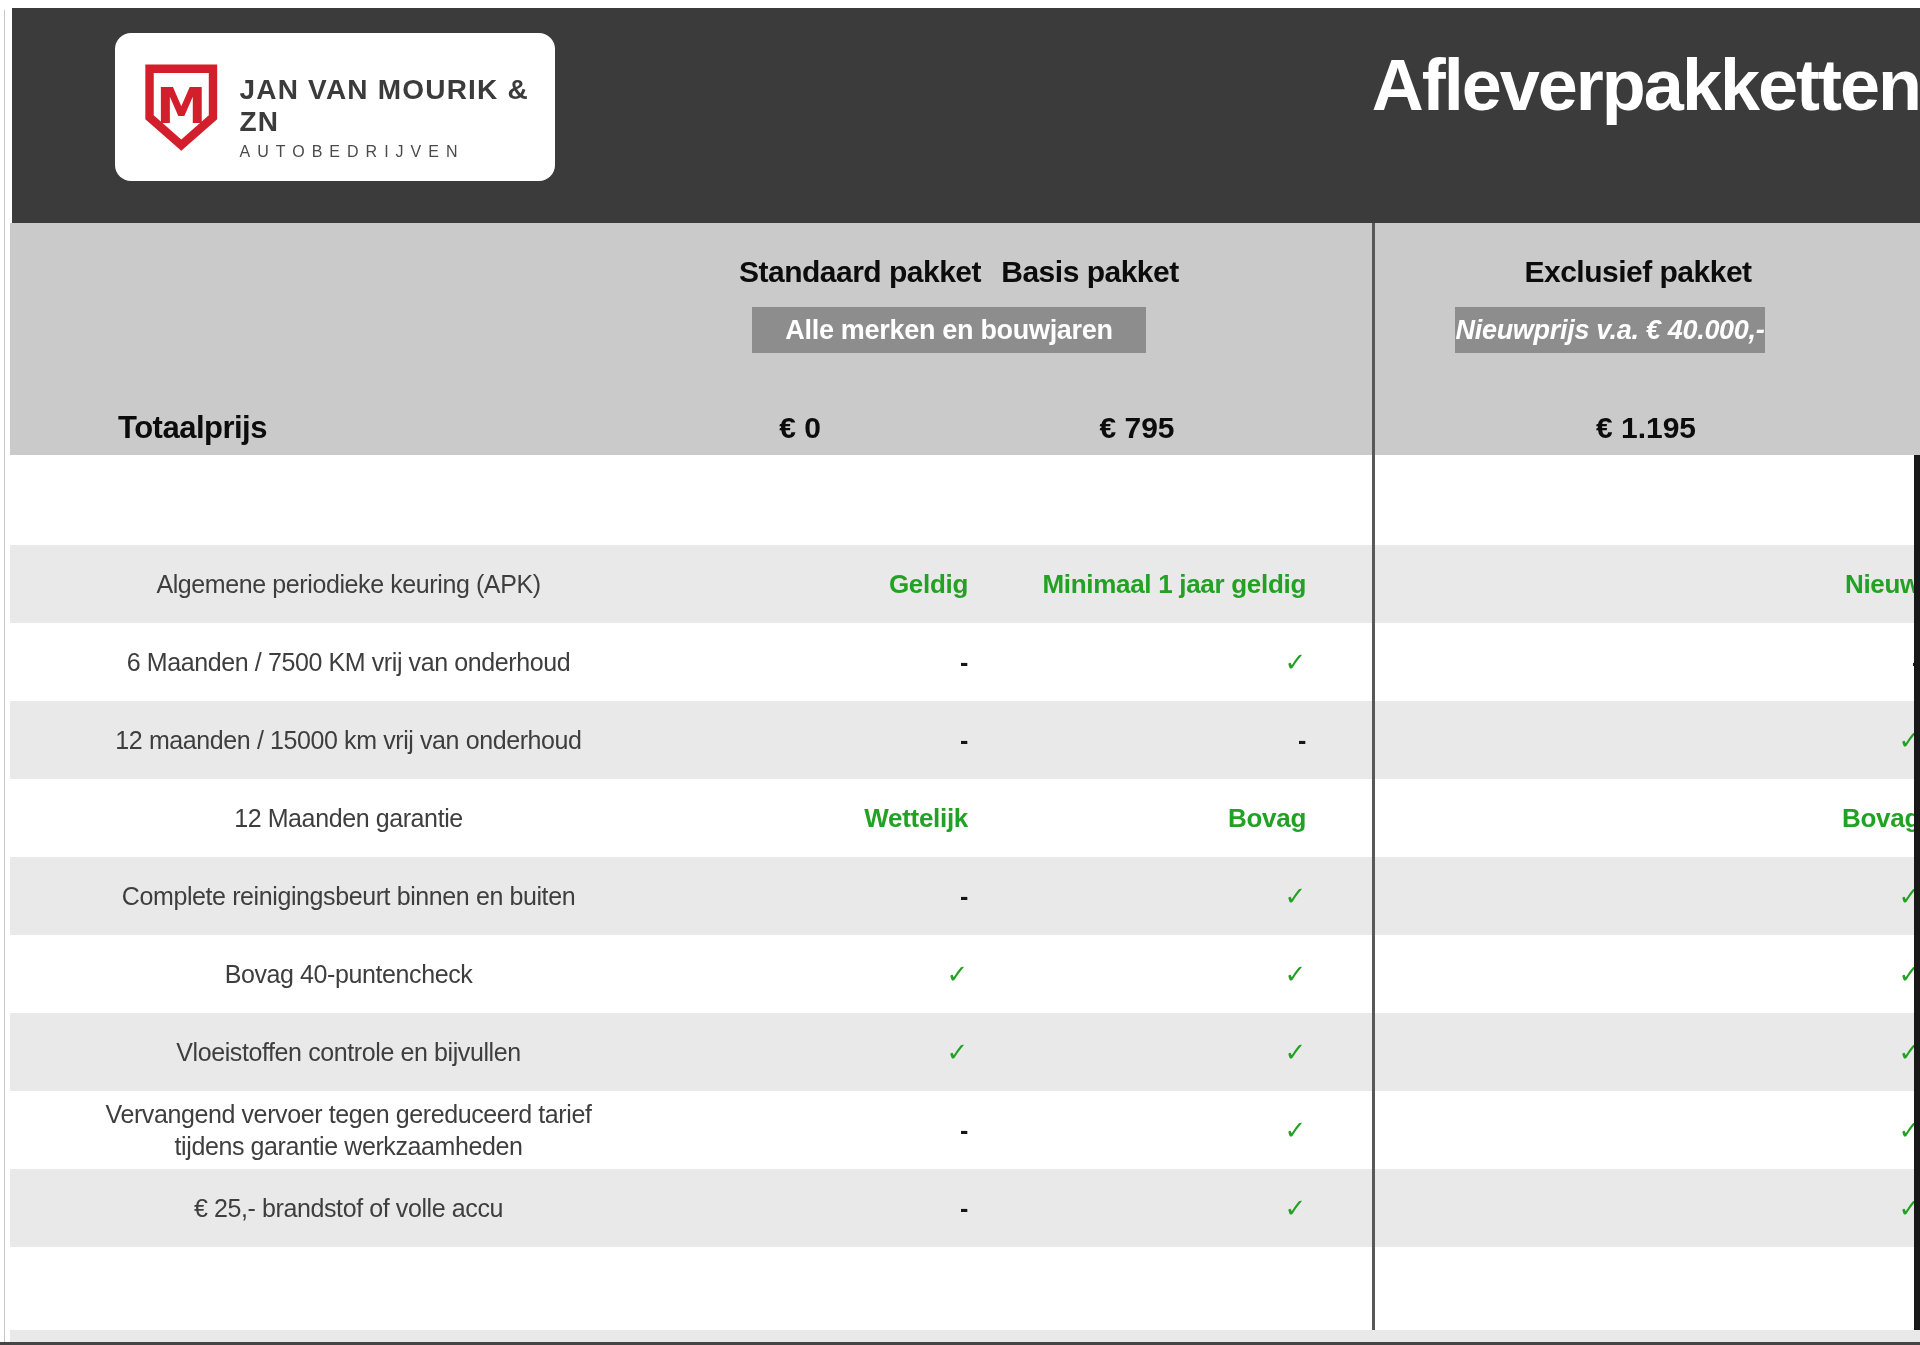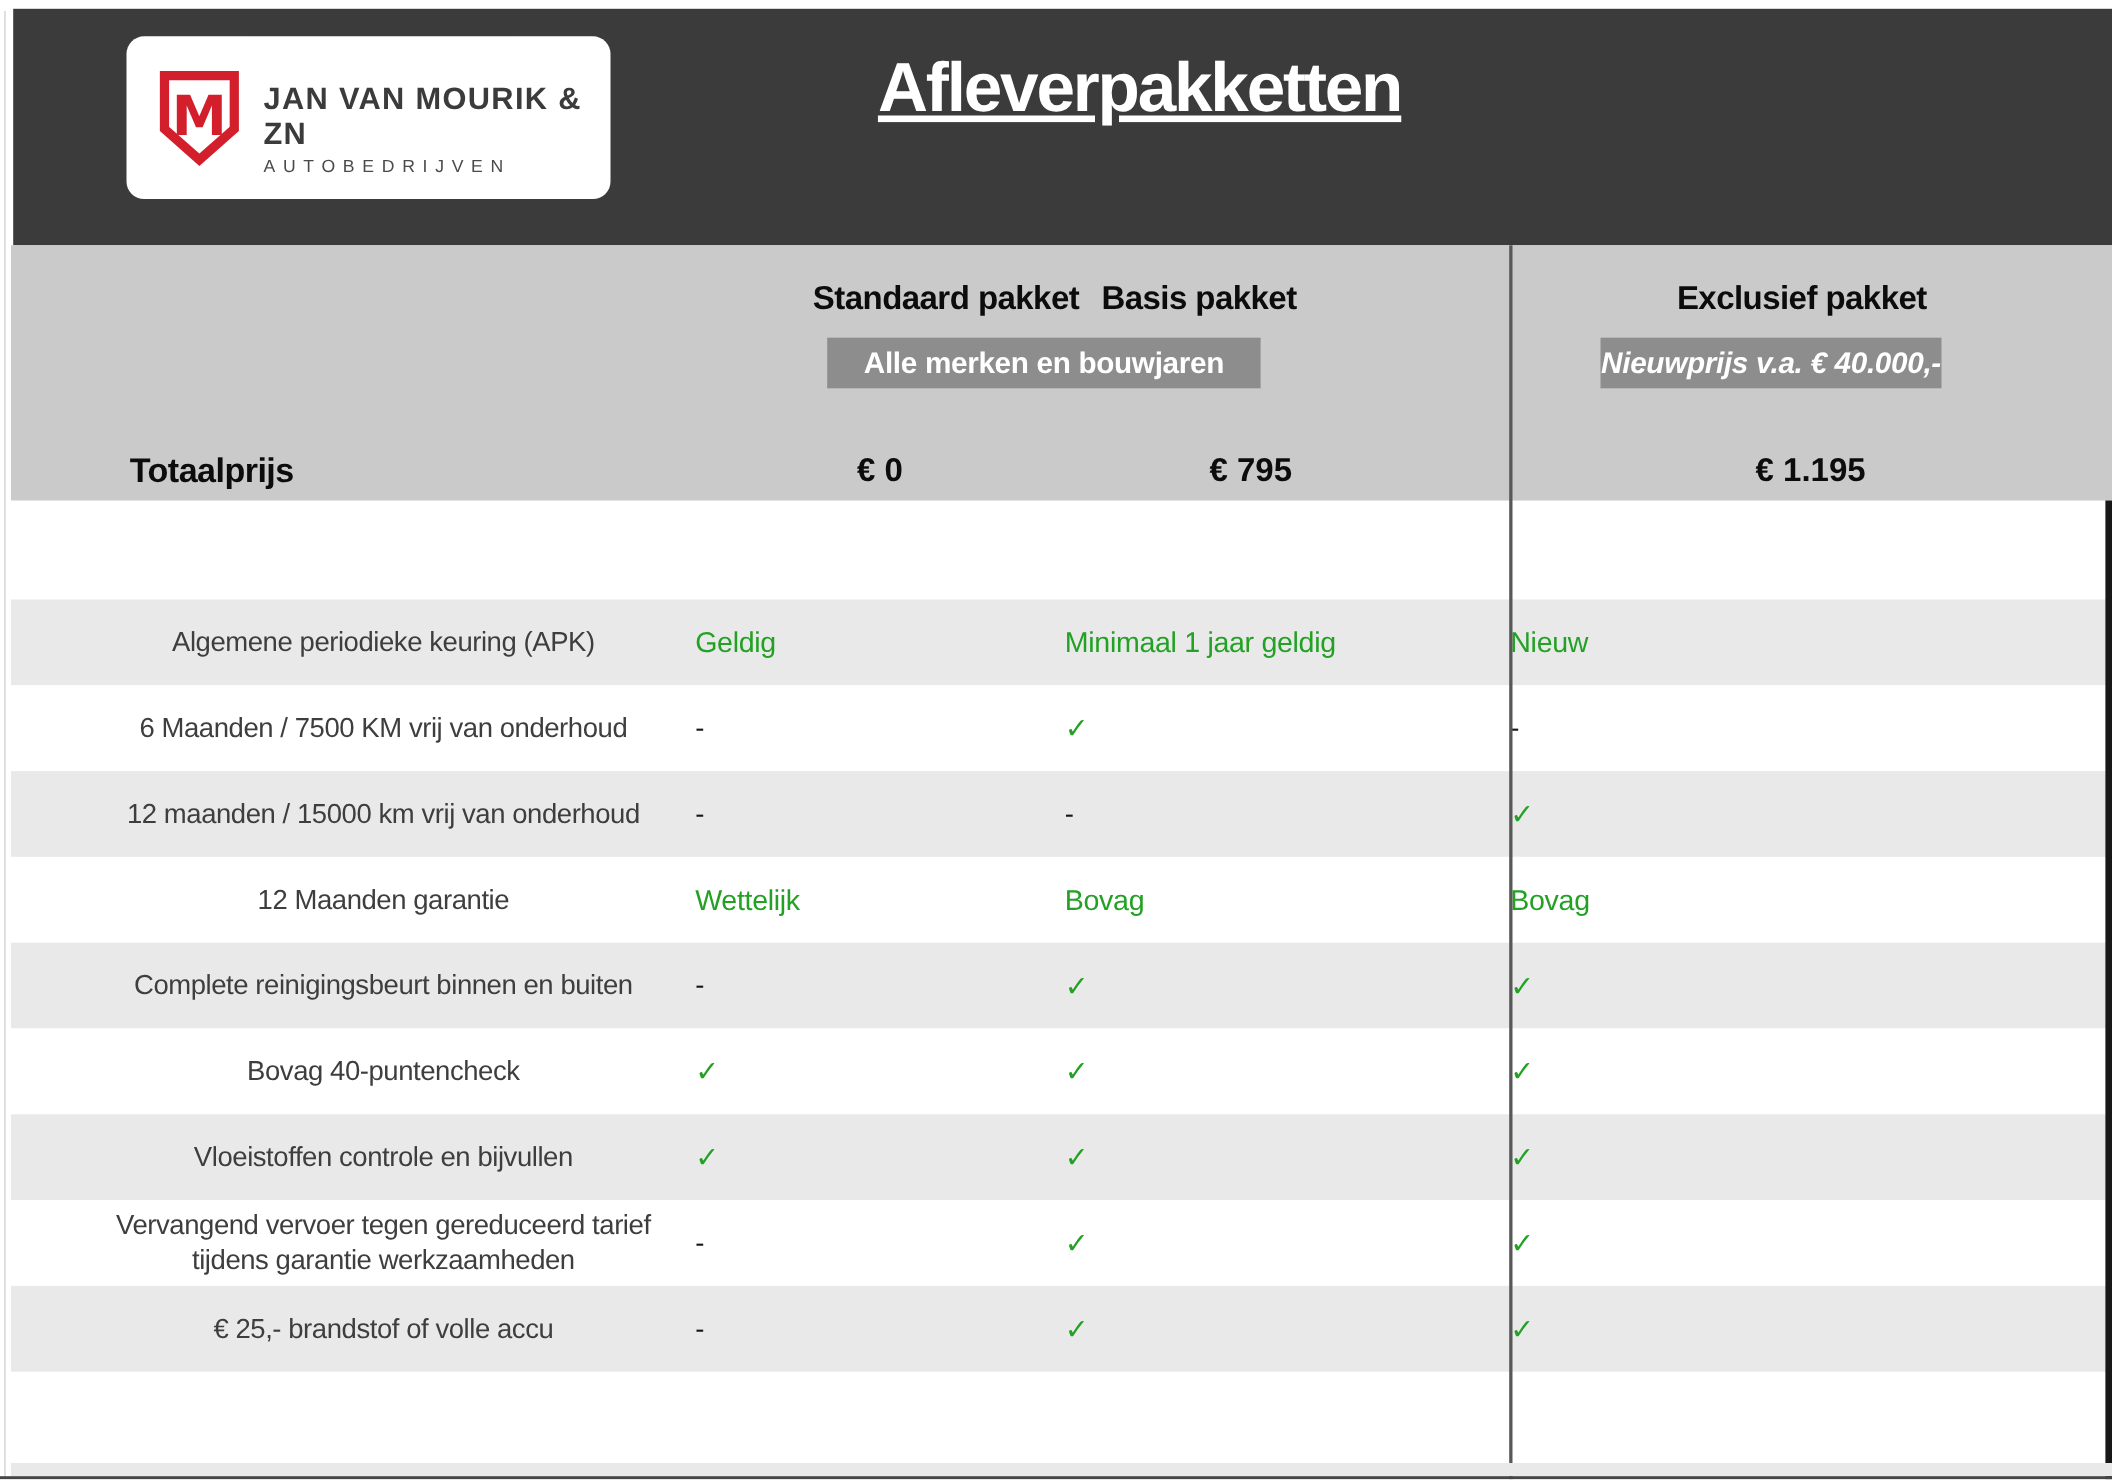--- a/index.html
+++ b/index.html
@@ -20,22 +20,22 @@
   }
   
   .banner{position:absolute;left:12px;right:0;top:8px;height:215px;background:var(--banner);}
   .logo-card{
     position:absolute;left:103px;top:25px;width:440px;height:148px;background:#fff;
     border-radius:16px;display:flex;align-items:center;padding-left:28px;gap:20px;
   }
   .logo-text .logo-name{font-size:28px;font-weight:800;color:#3b3b3b;letter-spacing:1.2px;margin-top:20px;}
   .logo-text .logo-sub{font-size:16px;font-weight:400;color:#4a4a4a;letter-spacing:7px;margin-top:5px;}
   .title{
-    position:absolute;left:140px;right:0;top:36px;text-align:center;
-    font-size:63px;line-height:1.15;font-weight:700;color:#fff;letter-spacing:-2px;text-decoration:underline;
+    position:absolute;left:140px;right:0;top:36px;text-align:right;
+    font-size:72px;line-height:1.15;font-weight:700;color:#fff;letter-spacing:-2px;
   }
   
   .band{position:absolute;left:10px;right:0;top:223px;height:232px;background:var(--band);}
   .pkg{position:absolute;top:252px;height:40px;line-height:40px;font-size:30px;font-weight:700;
        color:var(--ink);text-align:center;letter-spacing:-0.5px;}
   .pkg-std{left:660px;width:400px;}
   .pkg-basis{left:890px;width:400px;}
   .pkg-excl{left:1436px;width:404px;}
   .badge{position:absolute;top:307px;height:46px;background:var(--badge);color:#fff;
          font-size:27px;font-weight:700;display:flex;align-items:center;justify-content:center;
@@ -44,21 +44,21 @@
   .badge-new{left:1455px;width:310px;font-style:italic;}
   .total-label{position:absolute;left:118px;top:410px;font-size:31px;font-weight:700;color:var(--ink);letter-spacing:-0.5px;}
   .total-val{position:absolute;top:411px;width:300px;text-align:center;font-size:30px;font-weight:700;color:var(--ink);}
   .tv1{left:650px;}.tv2{left:987px;}.tv3{left:1496px;}
   
   .rows{position:absolute;left:10px;right:0;top:545px;}
   .row{display:grid;grid-template-columns:622px 336px 338px 67px 1fr;height:78px;align-items:center;background:#fff;}
   .row.alt{background:var(--rowalt);}
   .flabel{padding-left:55px;font-size:25px;font-weight:400;color:var(--label);
           letter-spacing:-0.4px;line-height:1.3;white-space:pre-line;text-align:center;}
-  .cell{text-align:left;font-size:26px;font-weight:400;color:var(--green);letter-spacing:-0.3px;}
+  .cell{text-align:right;font-size:26px;font-weight:700;color:var(--green);letter-spacing:-0.3px;}
   .cell.dash{color:#161616;font-size:25px;}
   
   .divider-v{position:absolute;left:1372px;top:223px;width:3px;height:1122px;background:#585858;}
   .left-line{position:absolute;left:4px;top:10px;width:1px;height:1332px;background:#c6c6c6;}
   .right-strip{position:absolute;right:0;top:455px;width:6px;height:890px;background:#181818;}
   .bottom-strip{position:absolute;left:10px;right:0;top:1330px;height:12px;background:var(--rowalt);}
   .bottom-line{position:absolute;left:0;right:0;top:1342px;height:3px;background:#454545;}
 </style>
 </head>
 <body>

